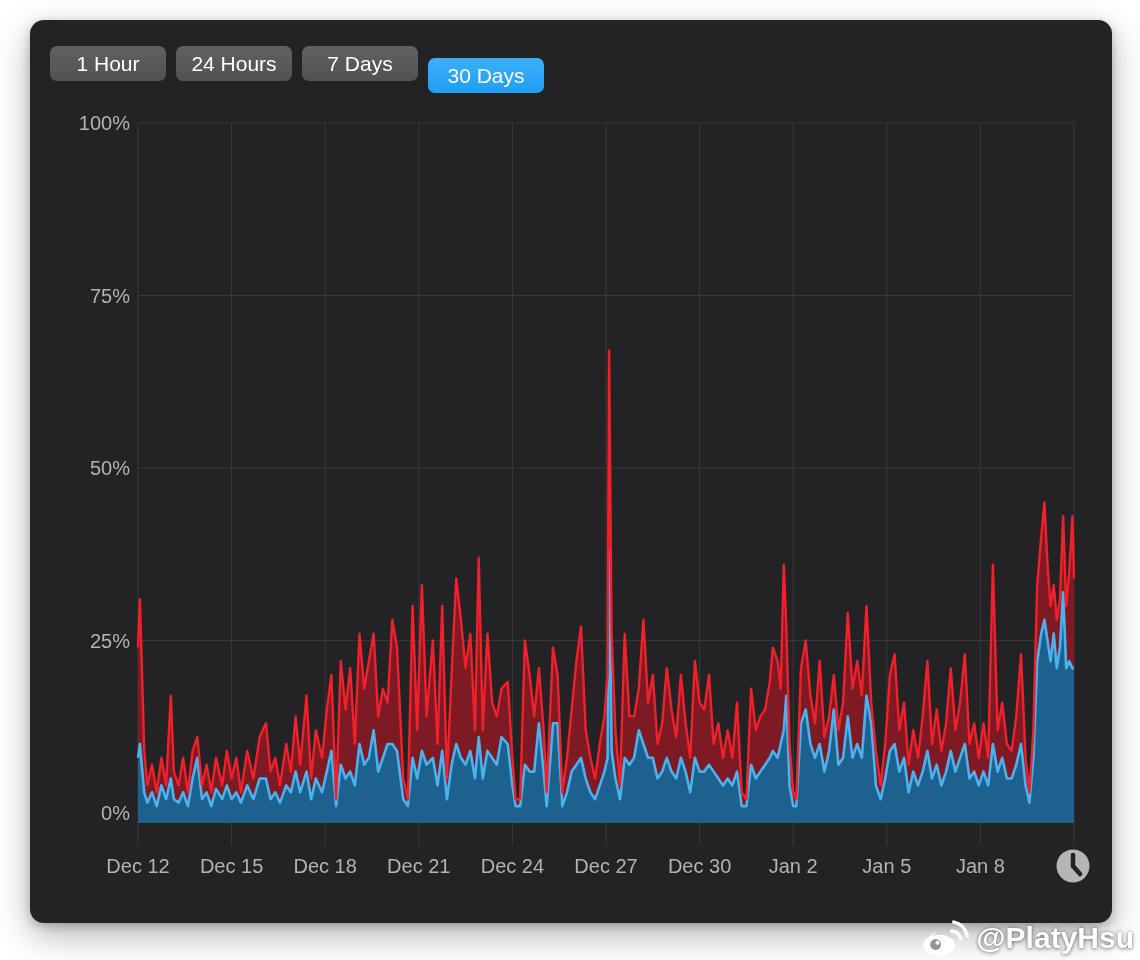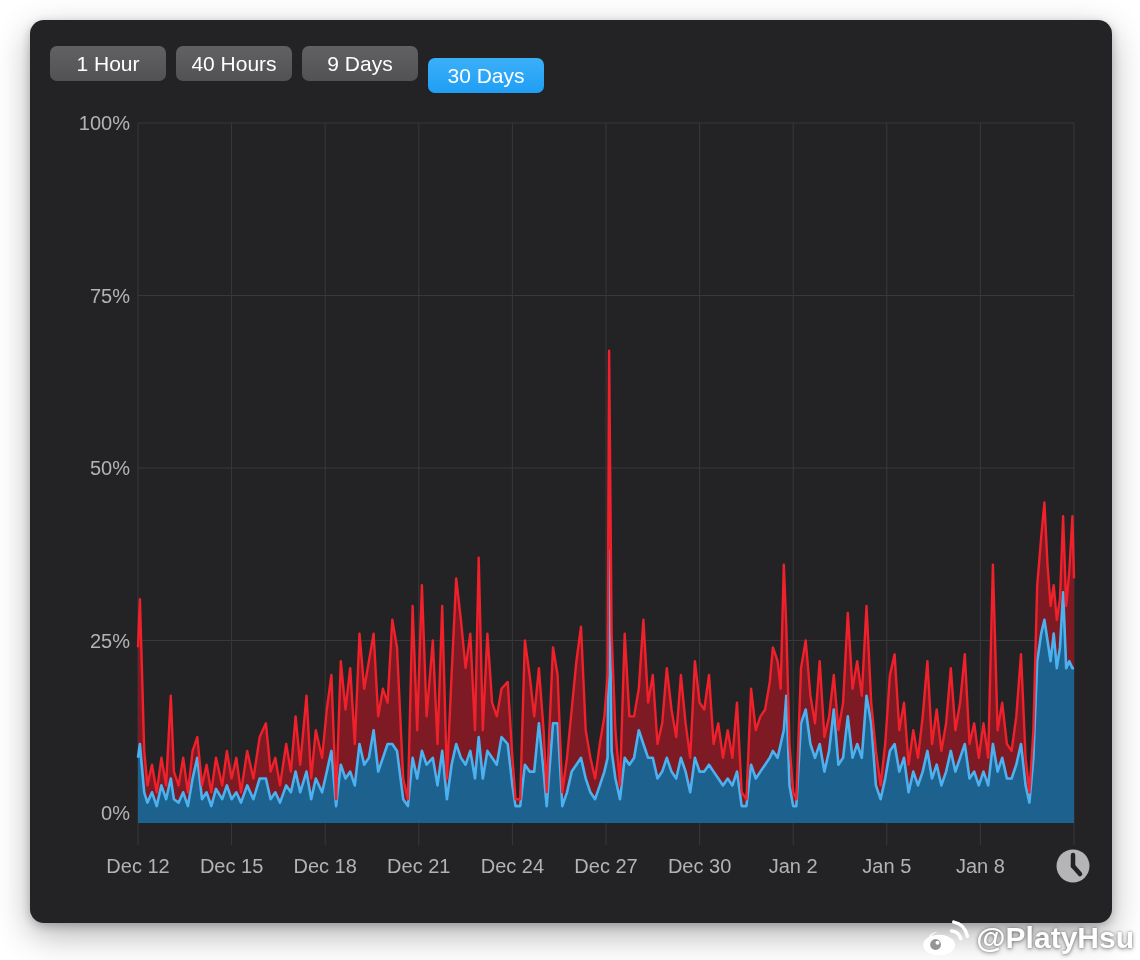--- a/index.html
+++ b/index.html
@@ -80,22 +80,22 @@
       </g>
     <g id="clock-btn">
       <circle cx="1043" cy="846" r="16.5" fill="#b5b5b7"></circle>
       <line x1="1043" y1="846" x2="1043" y2="835" stroke="#232325" stroke-width="4.5" stroke-linecap="round"></line>
       <line x1="1043" y1="846" x2="1050" y2="854" stroke="#232325" stroke-width="4.5" stroke-linecap="round"></line>
     </g>
   </svg>
 
   <div class="toolbar" id="toolbar">
       <div class="btn">1 Hour</div>
-      <div class="btn">40 Hours</div>
-      <div class="btn">9 Days</div>
+      <div class="btn">24 Hours</div>
+      <div class="btn">7 Days</div>
       <div class="btn selected">30 Days</div>
     </div>
 </div>
 
 <div class="watermark">
   <svg width="48" height="40" viewBox="0 0 40 34">
     <ellipse cx="15" cy="23" rx="13.5" ry="8.8" fill="#ffffff"></ellipse>
     <path d="M6 17 q2 -5 8 -5 q-7 2 -6 6 Z" fill="#ffffff"></path>
     <circle cx="12" cy="22.5" r="4.6" fill="rgba(60,60,60,0.55)"></circle>
     <circle cx="13.6" cy="21" r="1.7" fill="#ffffff"></circle>

